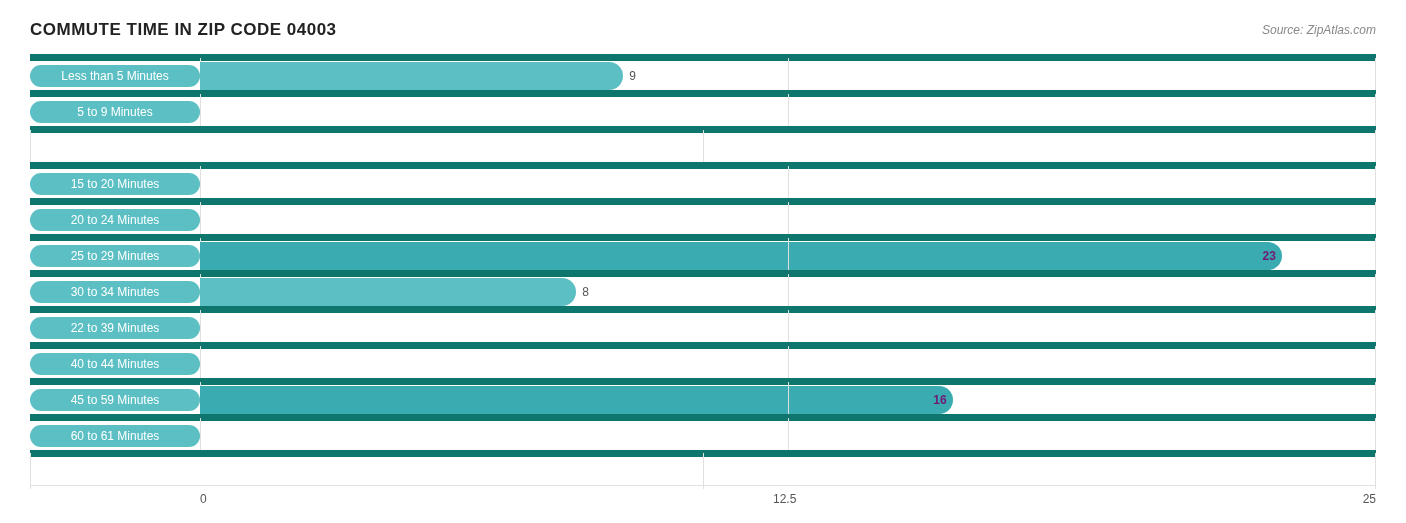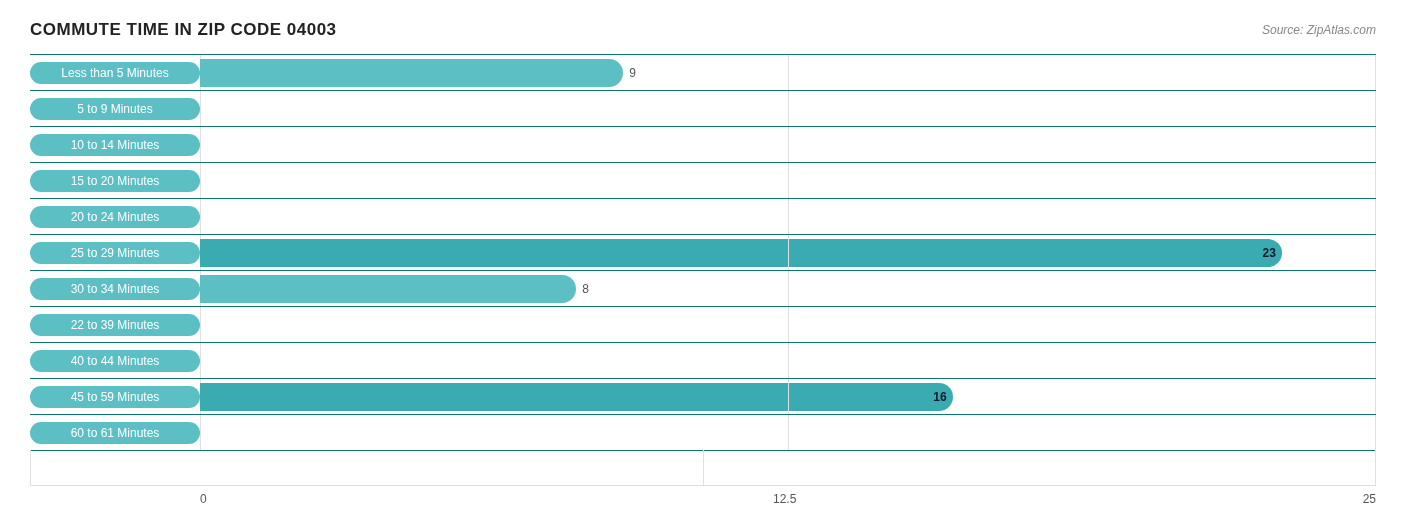--- a/index.html
+++ b/index.html
@@ -29,21 +29,21 @@
       font-style: italic;
       margin-left: 20px;
     }
     .chart-area {
       width: 100%;
     }
     .bar-row {
       display: flex;
       align-items: center;
       height: 36px;
-      border-top: 1px solid #0f766e;
+      border-top: 7px solid #0f766e;
       position: relative;
     }
     .bar-row:last-child {
       border-bottom: 1px solid #e0e0e0;
     }
     .bar-label {
       width: 170px;
       min-width: 170px;
       font-size: 12px;
       color: #fff;
@@ -75,21 +75,21 @@
     }
     .bar-fill.teal {
       background: #5bbfc4;
     }
     .bar-fill.teal-dark {
       background: #3aabb0;
     }
     .bar-value {
       font-size: 12px;
       font-weight: bold;
-      color: #0f172a;
+      color: #701a75;
       margin-left: 4px;
     }
     .bar-value-outside {
       font-size: 12px;
       color: #555;
       margin-left: 6px;
     }
     .x-axis {
       display: flex;
       margin-left: 170px;
@@ -153,21 +153,20 @@
         <span class="bar-value-outside">9</span>
       </div>
     </div>
     <div class="bar-row">
       <div class="bar-label">5 to 9 Minutes</div>
       <div class="bar-track">
         <div class="grid-left"></div>
       </div>
     </div>
     <div class="bar-row">
-      <div class="bar-label">10 to 14 Minutes</div>
       <div class="bar-track">
         <div class="grid-left"></div>
       </div>
     </div>
     <div class="bar-row">
       <div class="bar-label">15 to 20 Minutes</div>
       <div class="bar-track">
         <div class="grid-left"></div>
       </div>
     </div>

